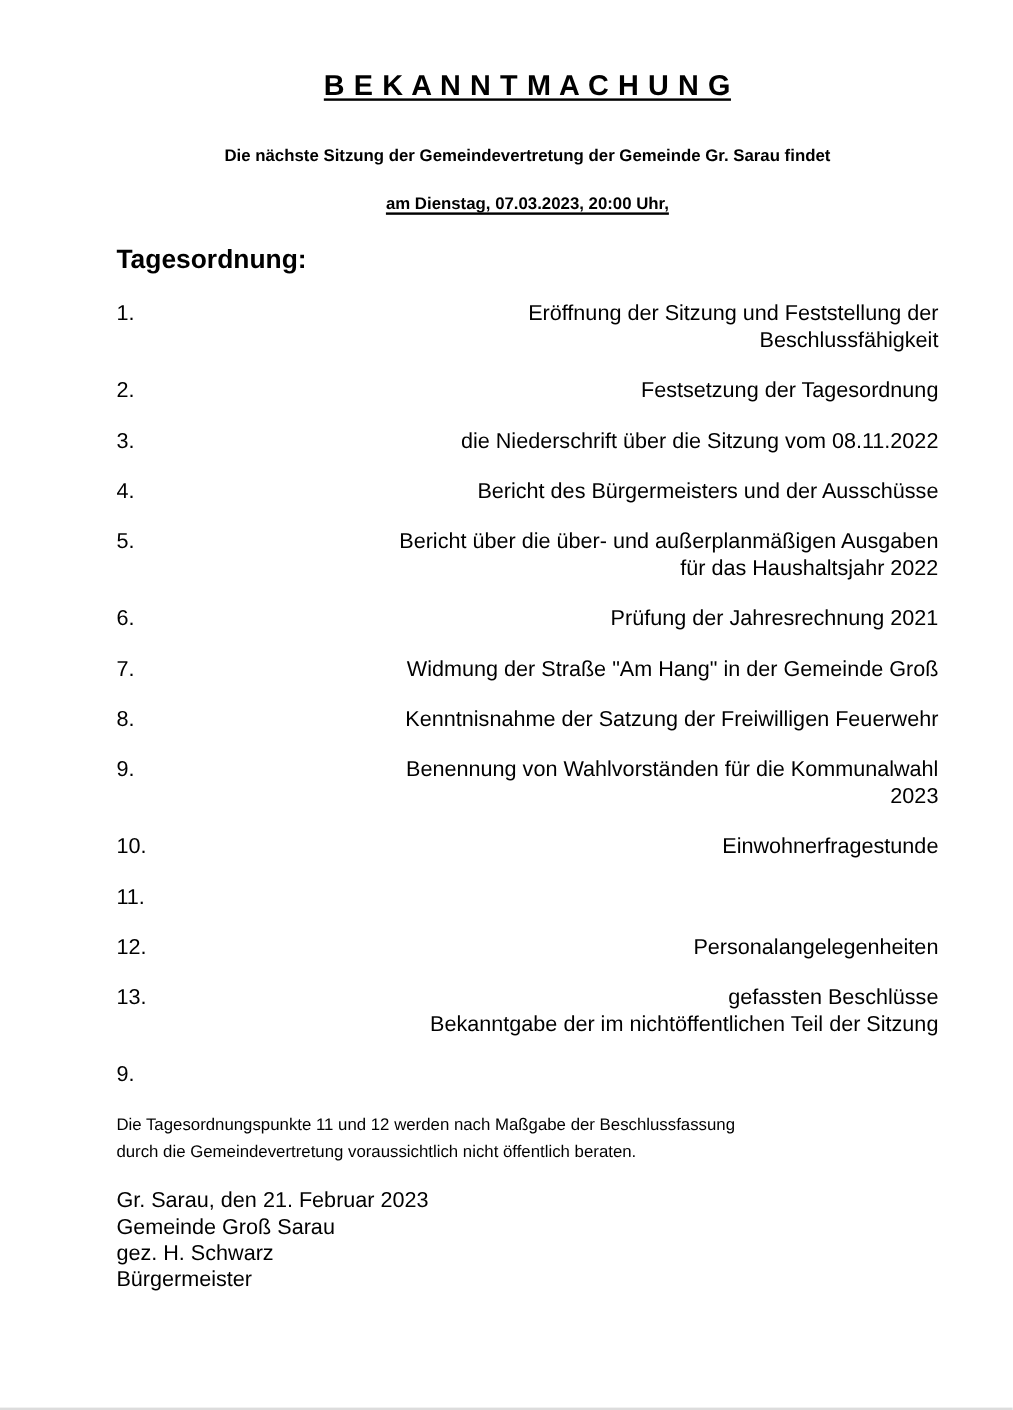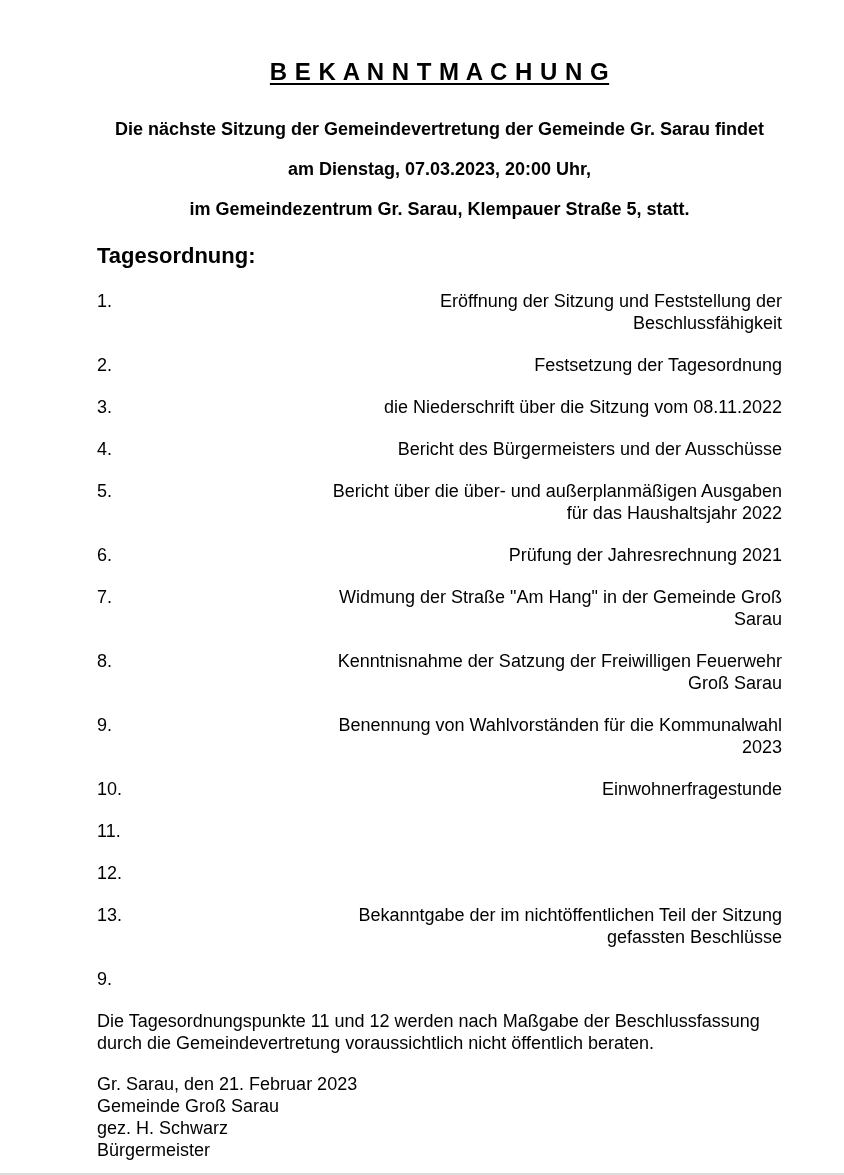--- a/index.html
+++ b/index.html
@@ -24,26 +24,27 @@
     line-height: 28px;
     text-decoration: underline;
     text-decoration-thickness: 2px;
     text-underline-offset: 3px;
     letter-spacing: 0.5px;
     margin-bottom: 32px;
     white-space: nowrap;
   }
   .intro-line {
     text-align: center;
-    font-size: 18px;
+    font-size: 14px;
     font-weight: bold;
     line-height: 22px;
     margin-bottom: 18px;
   }
   .intro-line.underlined {
+    text-decoration: underline;
     text-decoration-thickness: 2px;
     text-underline-offset: 3px;
   }
   .agenda-heading {
     font-size: 22px;
     font-weight: bold;
     line-height: 22px;
     margin-top: 25px;
     margin-bottom: 23px;
   }
@@ -52,21 +53,21 @@
     font-size: 18px;
     line-height: 22px;
     margin-bottom: 20px;
   }
   .agenda-number {
     flex: 0 0 79px;
     width: 79px;
   }
   .agenda-text { flex: 1; text-align: right; }
   .closing-note {
-    font-size: 18px;
+    font-size: 14px;
     line-height: 22px;
     margin-bottom: 19px;
   }
   .signature {
     font-size: 18px;
     line-height: 22px;
   }
   .page-edge {
     position: absolute;
     left: 0;
@@ -80,21 +81,20 @@
 <body>
 
 <div class="page">
 
   <h1 class="doc-title">B E K A N N T M A C H U N G</h1>
 
   <p class="intro-line">Die nächste Sitzung der Gemeindevertretung der Gemeinde Gr. Sarau findet</p>
 
   <p class="intro-line underlined">am Dienstag, 07.03.2023, 20:00 Uhr,</p>
 
-  <p class="intro-line">im Gemeindezentrum Gr. Sarau, Klempauer Straße 5, statt.</p>
 
   <h2 class="agenda-heading">Tagesordnung:</h2>
 
   <div id="agenda-list">
       <div class="agenda-item">
         <div class="agenda-number">1.</div>
         <div class="agenda-text">
           <div>Eröffnung der Sitzung und Feststellung der</div>
           <div>Beschlussfähigkeit</div>
         </div>
@@ -127,54 +127,55 @@
       <div class="agenda-item">
         <div class="agenda-number">6.</div>
         <div class="agenda-text">
           <div>Prüfung der Jahresrechnung 2021</div>
         </div>
       </div>
       <div class="agenda-item">
         <div class="agenda-number">7.</div>
         <div class="agenda-text">
           <div>Widmung der Straße "Am Hang" in der Gemeinde Groß</div>
-          <div>Sarau</div>
         </div>
       </div>
       <div class="agenda-item">
         <div class="agenda-number">8.</div>
         <div class="agenda-text">
           <div>Kenntnisnahme der Satzung der Freiwilligen Feuerwehr</div>
-          <div>Groß Sarau</div>
         </div>
       </div>
       <div class="agenda-item">
         <div class="agenda-number">9.</div>
         <div class="agenda-text">
           <div>Benennung von Wahlvorständen für die Kommunalwahl</div>
           <div>2023</div>
         </div>
       </div>
       <div class="agenda-item">
         <div class="agenda-number">10.</div>
         <div class="agenda-text">
           <div>Einwohnerfragestunde</div>
         </div>
       </div>
       <div class="agenda-item">
         <div class="agenda-number">11.</div>
       </div>
       <div class="agenda-item">
         <div class="agenda-number">12.</div>
+        <div class="agenda-text">
+          <div>Personalangelegenheiten</div>
+        </div>
       </div>
       <div class="agenda-item">
         <div class="agenda-number">13.</div>
         <div class="agenda-text">
+          <div>gefassten Beschlüsse</div>
           <div>Bekanntgabe der im nichtöffentlichen Teil der Sitzung</div>
-          <div>gefassten Beschlüsse</div>
         </div>
       </div>
       <div class="agenda-item">
         <div class="agenda-number">9.</div>
       </div>
     </div>
 
   <div class="closing-note" id="closing-note">
       <div>Die Tagesordnungspunkte 11 und 12 werden nach Maßgabe der Beschlussfassung</div>
       <div>durch die Gemeindevertretung voraussichtlich nicht öffentlich beraten.</div>

